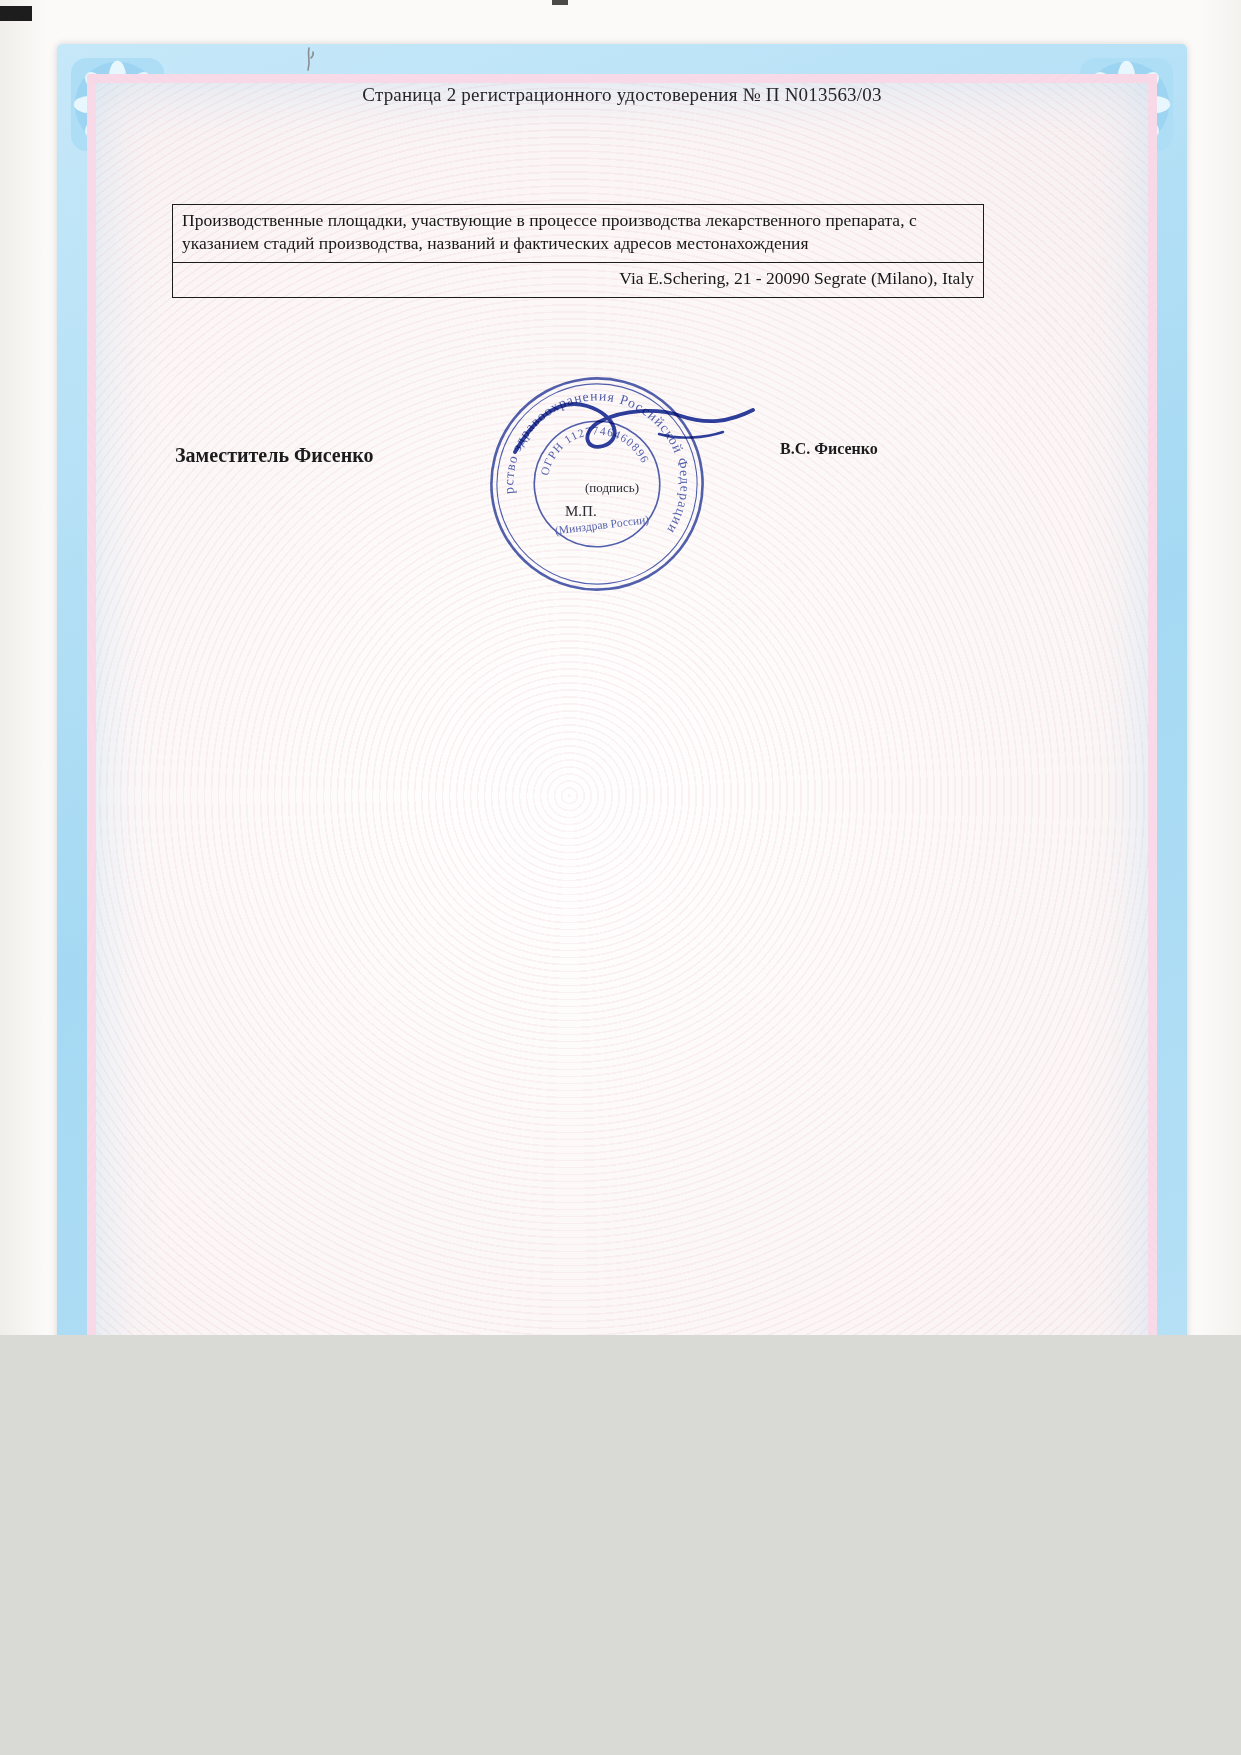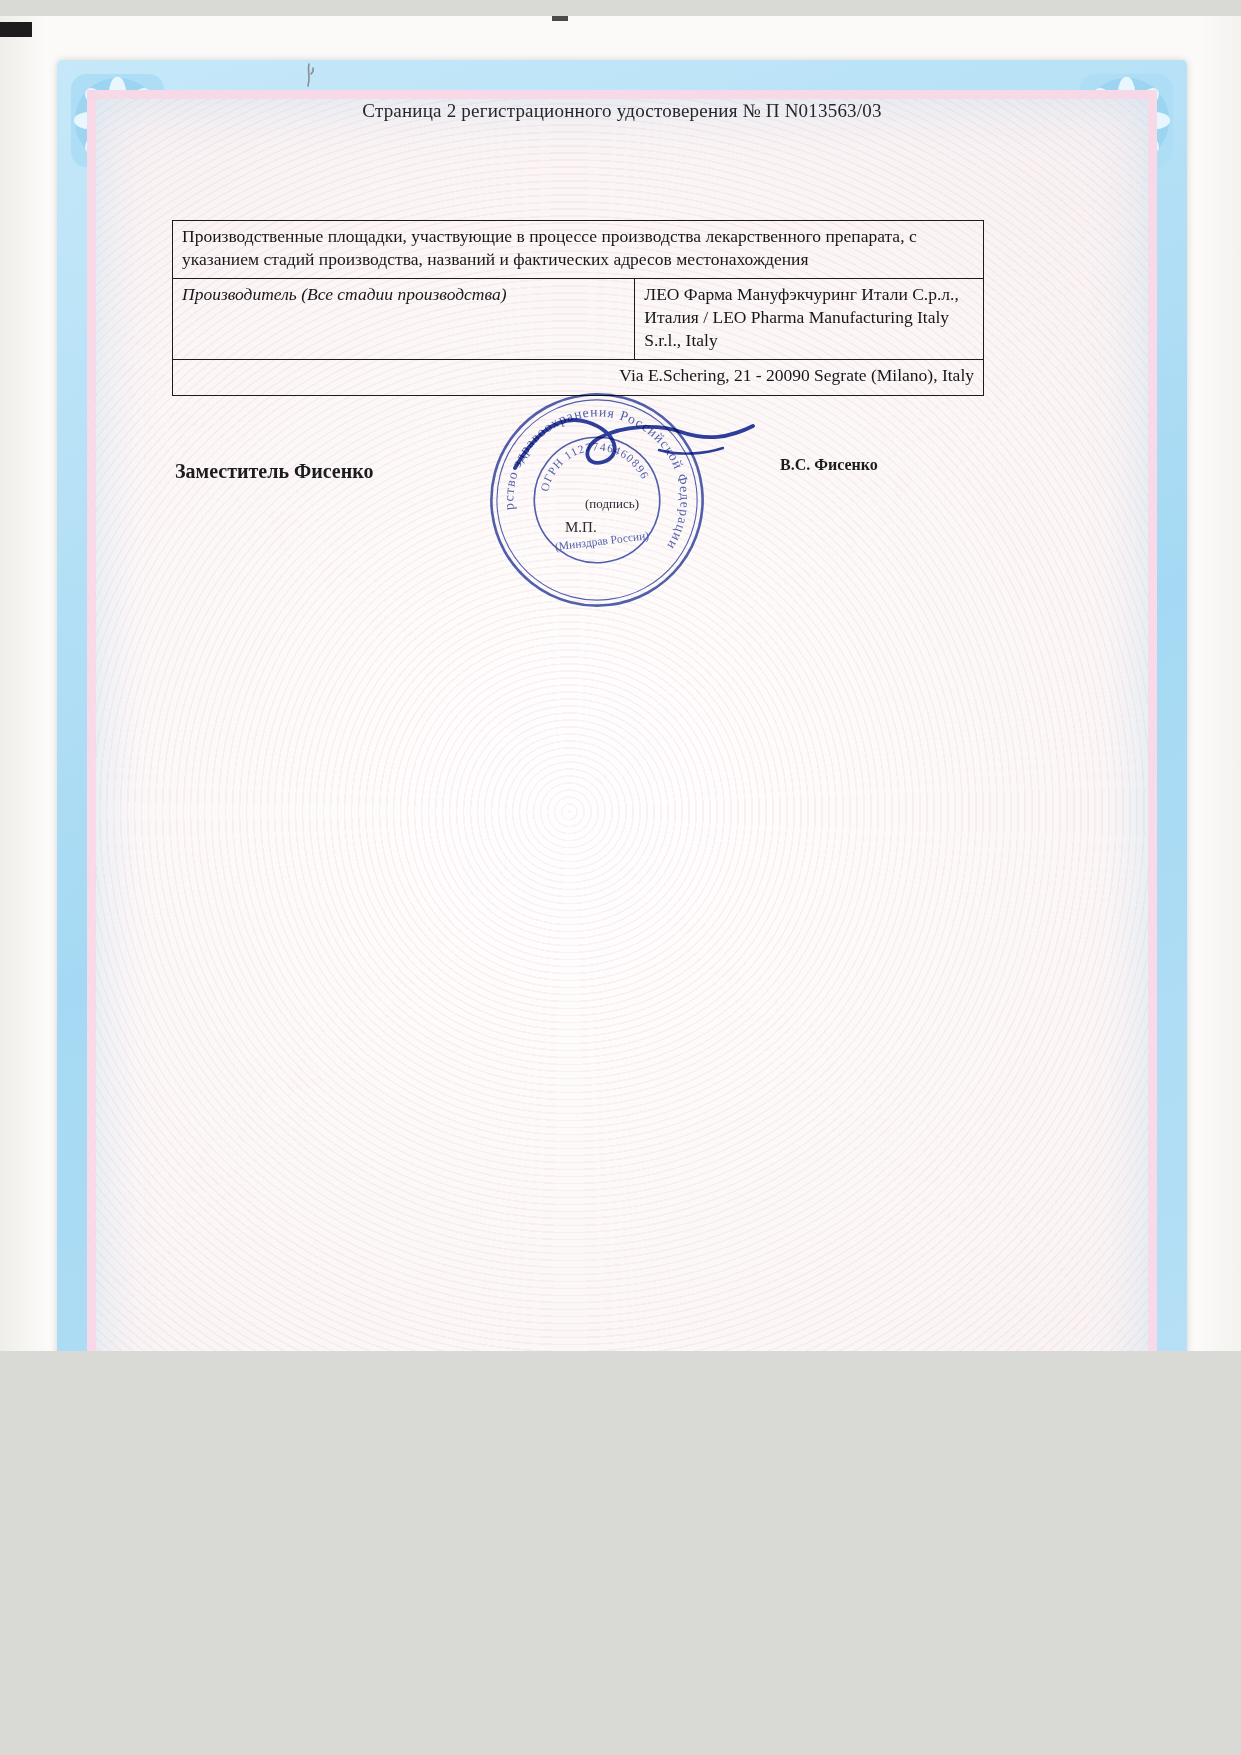--- a/index.html
+++ b/index.html
@@ -1,19 +1,19 @@
 <!DOCTYPE html>
 <html><head>
 <meta charset="utf-8">
 <style>
   html,body{margin:0;padding:0;background:#d9d9d6;}
   .scan{
     position:relative;
     width:1241px;height:1335px;
-    margin:16px auto;
+    margin:0 auto;
     background:linear-gradient(90deg,#efeeea 0px,#fbfaf8 45px,#fbfaf8 1200px,#f3f2ef 1241px);
     overflow:hidden;
     font-family:"Liberation Serif", serif;
     color:#1c1c1e;
   }
   
   .artifact-tl{position:absolute;left:0;top:6px;width:32px;height:15px;background:#1d1d1d;}
   .artifact-top{position:absolute;left:552px;top:0;width:16px;height:5px;background:#4a4a48;}
 
   
@@ -124,24 +124,20 @@
     </svg>
 
     <div class="header">Страница 2 регистрационного удостоверения № П N013563/03</div>
 
     <table class="prod">
       <tbody>
           <tr>
         <td class="thead" colspan="2">Производственные площадки, участвующие в процессе производства лекарственного препарата, с указанием стадий производства, названий и фактических адресов местонахождения</td>
       </tr>
       <tr>
-        <td class="mlabel">Производитель (Все стадии производства)</td>
-        <td class="mvalue">ЛЕО Фарма Мануфэкчуринг Итали С.р.л., Италия / LEO Pharma Manufacturing Italy S.r.l., Italy</td>
-      </tr>
-      <tr>
         <td class="addr" colspan="2">Via E.Schering, 21 - 20090 Segrate (Milano), Italy</td>
       </tr>
     </tbody>
       </table>
 
     <div class="sig-title">Заместитель Фисенко</div>
     <div class="sig-name">В.С. Фисенко</div>
 
     <div class="cap-sign">(подпись)</div>
     <div class="cap-mp">М.П.</div>

